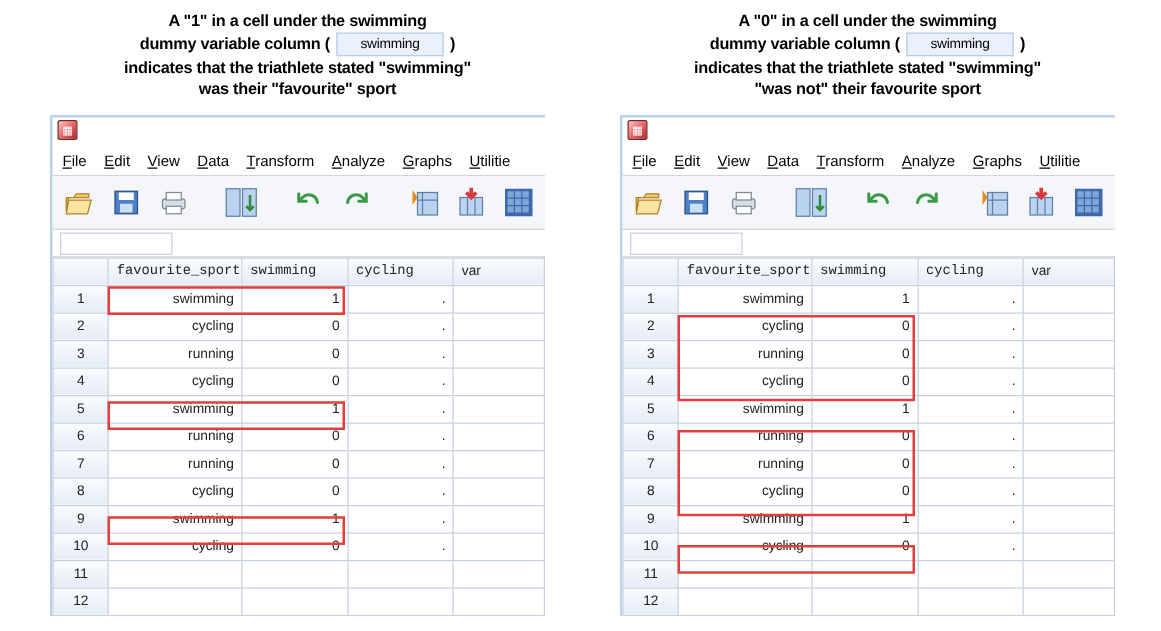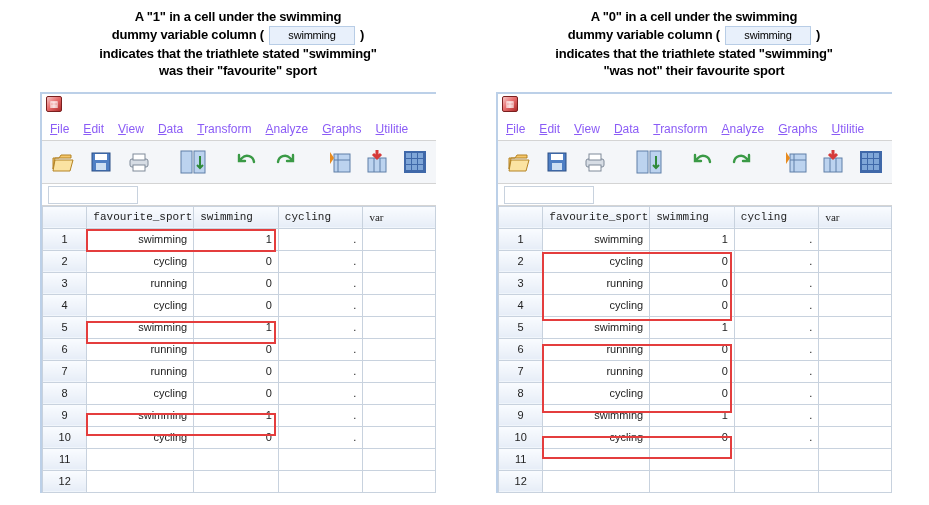--- a/index.html
+++ b/index.html
@@ -59,21 +59,21 @@
     border: 1px solid #7a1f1f;
     border-radius: 2px;
     display: flex; align-items: center; justify-content: center;
     font-size: 9px; color: #fff;
   }
   .menubar {
     display: flex;
     gap: 14px;
     padding: 4px 8px;
     font-size: 12px;
-    color: #8b5cf6;
+    color: #000000;
     border-bottom: 1px solid #d4d4d4;
   }
   .menuitem {
     text-decoration: underline;
     text-decoration-color: transparent;
     cursor: default;
   }
   .menuitem::first-letter { text-decoration: underline; }
   .toolbar {
     display: flex;
@@ -115,21 +115,21 @@
     color: #222;
     background: #fff;
     white-space: nowrap;
     overflow: hidden;
   }
   table.grid th {
     background: linear-gradient(#fafcff,#e6edf7);
     font-weight: 400;
   }
   th.colh-used { color: #154a9a; font-family: Liberation Mono, monospace; }
-  th.colh-unused { color: #888; font-family: Liberation Serif, serif; }
+  th.colh-unused { color: #888; }
   th.rowh {
     background: linear-gradient(#fafcff,#e6edf7);
     text-align: center;
     color: #333;
     font-weight: 400;
   }
   td.txt { text-align: right; }
   td.num { text-align: right; }
   td.dot { text-align: right; color: #555; }
   td.empty { background: #fff; }

